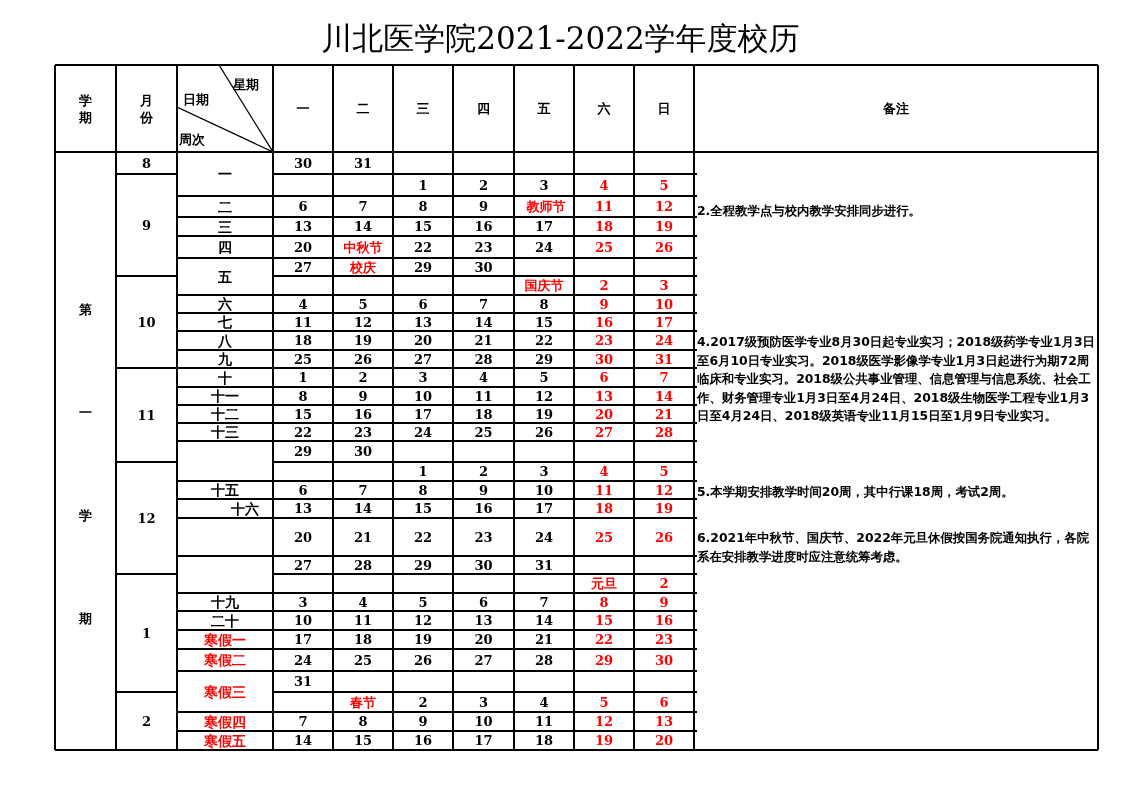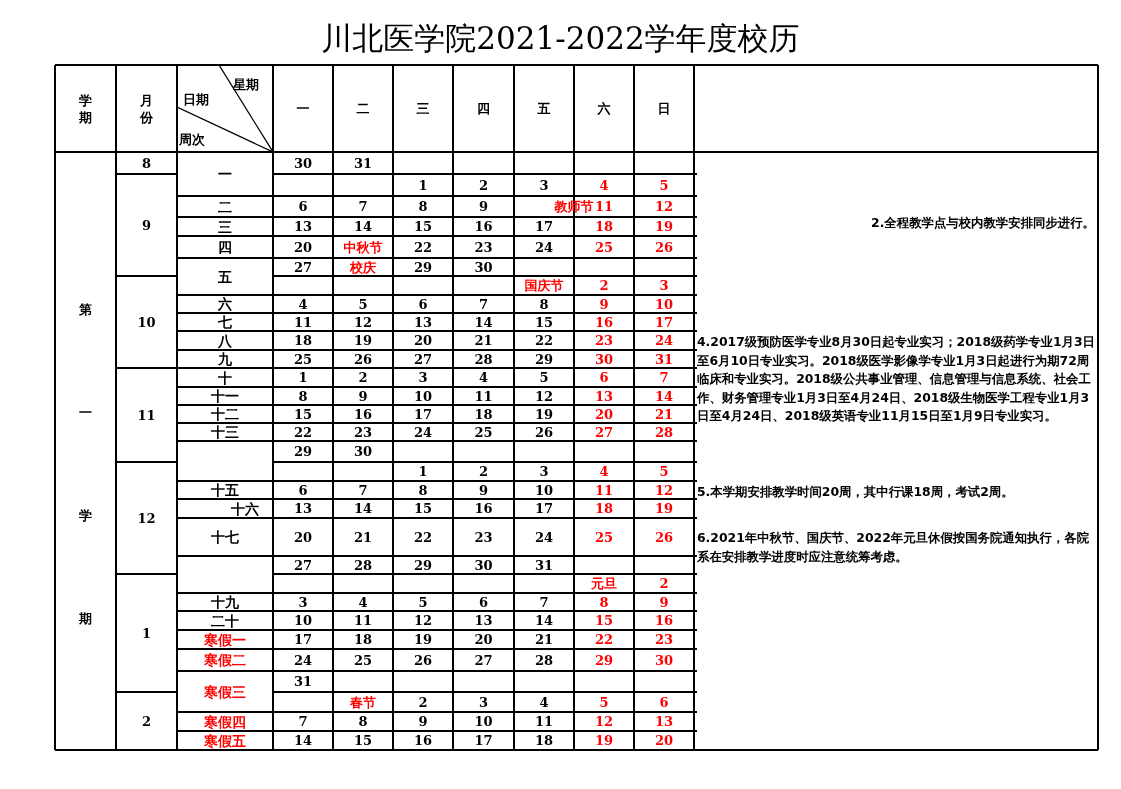--- a/index.html
+++ b/index.html
@@ -47,20 +47,21 @@
       <span style="margin: 2px 0px;">月</span>
       <span style="margin: 2px 0px;">份</span>
     </div>
     <div class="cell " style="left: 273px; top: 65px; width: 60px; height: 87px;">一</div>
     <div class="cell " style="left: 333px; top: 65px; width: 60px; height: 87px;">二</div>
     <div class="cell " style="left: 393px; top: 65px; width: 60px; height: 87px;">三</div>
     <div class="cell " style="left: 453px; top: 65px; width: 61px; height: 87px;">四</div>
     <div class="cell " style="left: 514px; top: 65px; width: 60px; height: 87px;">五</div>
     <div class="cell " style="left: 574px; top: 65px; width: 60px; height: 87px;">六</div>
     <div class="cell " style="left: 634px; top: 65px; width: 60px; height: 87px;">日</div>
+    <div class="cell " style="left: 694px; top: 65px; width: 404px; height: 87px;">备注</div>
     <svg class="diag" width="96" height="87">
       <line x1="42" y1="0" x2="96" y2="87" stroke="#000" stroke-width="1.3"></line>
       <line x1="0" y1="42" x2="96" y2="87" stroke="#000" stroke-width="1.3"></line>
     </svg>
     <div class="dlabel" style="left: 183px; top: 91px;">日期</div>
     <div class="dlabel" style="left: 233px; top: 76px;">星期</div>
     <div class="dlabel" style="left: 179px; top: 131px;">周次</div>
     <div class="cell vtext" style="left: 55px; top: 152px; width: 61px; height: 598px; padding-top: 25px;">
       <span style="margin: 0px 0px 90px;">第</span>
       <span style="margin: 0px 0px 90px;">一</span>
@@ -103,21 +104,20 @@
     <div class="hl" style="left: 177px; top: 386.1px; width: 96px; height: 1.8px;"></div>
     <div class="cell " style="left: 177px; top: 405px; width: 96px; height: 18px; font-size: 14px;">十二</div>
     <div class="hl" style="left: 177px; top: 404.1px; width: 96px; height: 1.8px;"></div>
     <div class="cell " style="left: 177px; top: 423px; width: 96px; height: 18px; font-size: 14px;">十三</div>
     <div class="hl" style="left: 177px; top: 422.1px; width: 96px; height: 1.8px;"></div>
     <div class="hl" style="left: 177px; top: 440.1px; width: 96px; height: 1.8px;"></div>
     <div class="cell " style="left: 177px; top: 481px; width: 96px; height: 18px; font-size: 14px;">十五</div>
     <div class="hl" style="left: 177px; top: 480.1px; width: 96px; height: 1.8px;"></div>
     <div class="cell " style="left: 177px; top: 499px; width: 96px; height: 19px; font-size: 14px; padding-left: 40px;">十六</div>
     <div class="hl" style="left: 177px; top: 498.1px; width: 96px; height: 1.8px;"></div>
-    <div class="cell " style="left: 177px; top: 518px; width: 96px; height: 38px; font-size: 14px;">十七</div>
     <div class="hl" style="left: 177px; top: 517.1px; width: 96px; height: 1.8px;"></div>
     <div class="hl" style="left: 177px; top: 555.1px; width: 96px; height: 1.8px;"></div>
     <div class="cell " style="left: 177px; top: 593px; width: 96px; height: 18px; font-size: 14px;">十九</div>
     <div class="hl" style="left: 177px; top: 592.1px; width: 96px; height: 1.8px;"></div>
     <div class="cell " style="left: 177px; top: 611px; width: 96px; height: 19px; font-size: 14px;">二十</div>
     <div class="hl" style="left: 177px; top: 610.1px; width: 96px; height: 1.8px;"></div>
     <div class="cell red" style="left: 177px; top: 630px; width: 96px; height: 19px; font-size: 14px;">寒假一</div>
     <div class="hl" style="left: 177px; top: 629.1px; width: 96px; height: 1.8px;"></div>
     <div class="cell red" style="left: 177px; top: 649px; width: 96px; height: 22px; font-size: 14px;">寒假二</div>
     <div class="hl" style="left: 177px; top: 648.1px; width: 96px; height: 1.8px;"></div>
@@ -140,21 +140,21 @@
     <div class="cell " style="left: 393px; top: 174px; width: 60px; height: 22px;">1</div>
     <div class="cell " style="left: 453px; top: 174px; width: 61px; height: 22px;">2</div>
     <div class="cell " style="left: 514px; top: 174px; width: 60px; height: 22px;">3</div>
     <div class="cell red" style="left: 574px; top: 174px; width: 60px; height: 22px;">4</div>
     <div class="cell red" style="left: 634px; top: 174px; width: 60px; height: 22px;">5</div>
     <div class="hl" style="left: 273px; top: 195.1px; width: 421px; height: 1.8px;"></div>
     <div class="cell " style="left: 273px; top: 196px; width: 60px; height: 21px;">6</div>
     <div class="cell " style="left: 333px; top: 196px; width: 60px; height: 21px;">7</div>
     <div class="cell " style="left: 393px; top: 196px; width: 60px; height: 21px;">8</div>
     <div class="cell " style="left: 453px; top: 196px; width: 61px; height: 21px;">9</div>
-    <div class="cell red" style="left: 544px; top: 196px; width: 60px; height: 21px;">教师节</div>
+    <div class="cell red" style="left: 516px; top: 196px; width: 60px; height: 21px;">教师节</div>
     <div class="cell red" style="left: 574px; top: 196px; width: 60px; height: 21px;">11</div>
     <div class="cell red" style="left: 634px; top: 196px; width: 60px; height: 21px;">12</div>
     <div class="hl" style="left: 273px; top: 216.1px; width: 421px; height: 1.8px;"></div>
     <div class="cell " style="left: 273px; top: 217px; width: 60px; height: 19px;">13</div>
     <div class="cell " style="left: 333px; top: 217px; width: 60px; height: 19px;">14</div>
     <div class="cell " style="left: 393px; top: 217px; width: 60px; height: 19px;">15</div>
     <div class="cell " style="left: 453px; top: 217px; width: 61px; height: 19px;">16</div>
     <div class="cell " style="left: 514px; top: 217px; width: 60px; height: 19px;">17</div>
     <div class="cell red" style="left: 574px; top: 217px; width: 60px; height: 19px;">18</div>
     <div class="cell red" style="left: 634px; top: 217px; width: 60px; height: 19px;">19</div>
@@ -388,17 +388,17 @@
     <div class="hl" style="left: 692px; top: 555.1px; width: 5px; height: 1.8px;"></div>
     <div class="hl" style="left: 692px; top: 573.1px; width: 5px; height: 1.8px;"></div>
     <div class="hl" style="left: 692px; top: 592.1px; width: 5px; height: 1.8px;"></div>
     <div class="hl" style="left: 692px; top: 610.1px; width: 5px; height: 1.8px;"></div>
     <div class="hl" style="left: 692px; top: 629.1px; width: 5px; height: 1.8px;"></div>
     <div class="hl" style="left: 692px; top: 648.1px; width: 5px; height: 1.8px;"></div>
     <div class="hl" style="left: 692px; top: 670.1px; width: 5px; height: 1.8px;"></div>
     <div class="hl" style="left: 692px; top: 691.1px; width: 5px; height: 1.8px;"></div>
     <div class="hl" style="left: 692px; top: 711.1px; width: 5px; height: 1.8px;"></div>
     <div class="hl" style="left: 692px; top: 730.1px; width: 5px; height: 1.8px;"></div>
-    <div class="note" style="top: 214px; text-align: right;">2.全程教学点与校内教学安排同步进行。</div>
+    <div class="note" style="top: 202px;">2.全程教学点与校内教学安排同步进行。</div>
     <div class="note" style="top: 333px;">4.2017级预防医学专业8月30日起专业实习；2018级药学专业1月3日至6月10日专业实习。2018级医学影像学专业1月3日起进行为期72周临床和专业实习。2018级公共事业管理、信息管理与信息系统、社会工作、财务管理专业1月3日至4月24日、2018级生物医学工程专业1月3日至4月24日、2018级英语专业11月15日至1月9日专业实习。</div>
     <div class="note" style="top: 483px;">5.本学期安排教学时间20周，其中行课18周，考试2周。</div>
     <div class="note" style="top: 529px;">6.2021年中秋节、国庆节、2022年元旦休假按国务院通知执行，各院系在安排教学进度时应注意统筹考虑。</div>
   </div>
 
 </body></html>

